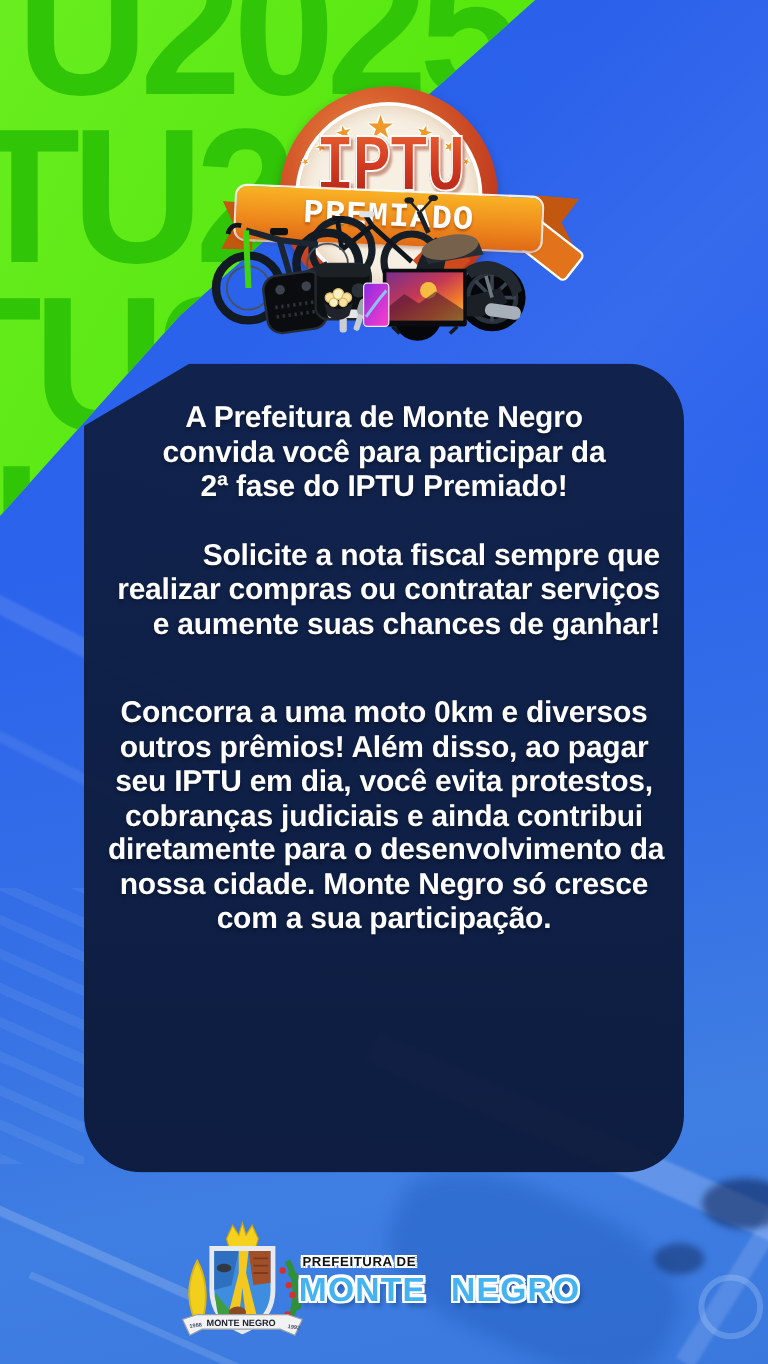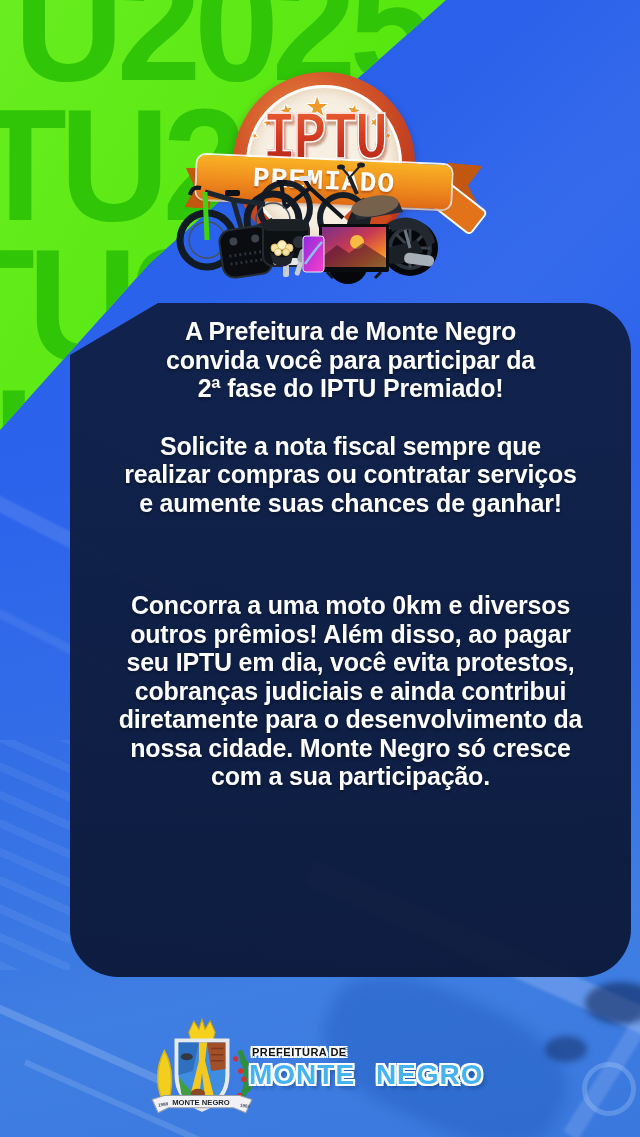--- a/index.html
+++ b/index.html
@@ -77,29 +77,29 @@
     border-radius:8px;transform:rotate(2.4deg);
     box-shadow:0 2px 3px rgba(120,50,10,.4),0 0 0 2px rgba(255,255,255,.9);
     text-align:center;}
   .ribbon-band span{display:inline-block;line-height:44px;font-size:28px;font-weight:bold;color:#fff;
     letter-spacing:1px;text-shadow:0 2px 2px rgba(150,60,10,.6);}
 
   
   .prizes{position:absolute;left:105px;top:160px;width:405px;height:140px;z-index:5;}
 
   
-  .card{position:absolute;left:70px;top:303px;width:561px;height:674px;z-index:6;
+  .card{position:absolute;left:70px;top:303px;width:500px;height:674px;z-index:6;
     background:linear-gradient(180deg,rgba(16,33,72,.97) 0%,rgba(11,24,56,.95) 100%);
     border-radius:48px;
     clip-path:polygon(0 100%,0 52px,88px 0,100% 0,100% 100%);
-    padding:14px 20px 0;}
+    padding:31px 20px 0;}
   .card p{margin:0 0 29px;font-size:25px;line-height:28.5px;font-weight:bold;color:#ffffff;
     text-align:center;white-space:pre;letter-spacing:-0.2px;
     text-shadow:0 2px 3px rgba(0,0,0,.35);}
-  .card p.para-2{margin-bottom:74px;}
+  .card p.para-2{margin-bottom:46px;text-align:right;}
   .card p.para-3{margin-bottom:16px;}
 
   
   .crest{position:absolute;left:146px;top:1018px;width:112px;height:106px;z-index:7;}
   .f-org{position:absolute;left:252px;top:1046px;z-index:7;
     font-size:11px;font-weight:bold;color:#111;letter-spacing:.5px;
     text-shadow:-2px -2px 0 #fff,2px -2px 0 #fff,-2px 2px 0 #fff,2px 2px 0 #fff,0 2px 0 #fff,0 -2px 0 #fff,2px 0 0 #fff,-2px 0 0 #fff;}
   .f-city{position:absolute;left:249px;top:1059px;z-index:7;
     font-size:28px;font-weight:bold;color:#45b3f2;letter-spacing:1px;word-spacing:12px;
     text-shadow:-2px -2px 0 #fff,2px -2px 0 #fff,-2px 2px 0 #fff,2px 2px 0 #fff,0 2px 0 #fff,0 -2px 0 #fff,2px 0 0 #fff,-2px 0 0 #fff,3px 4px 4px rgba(0,40,90,.45);}

